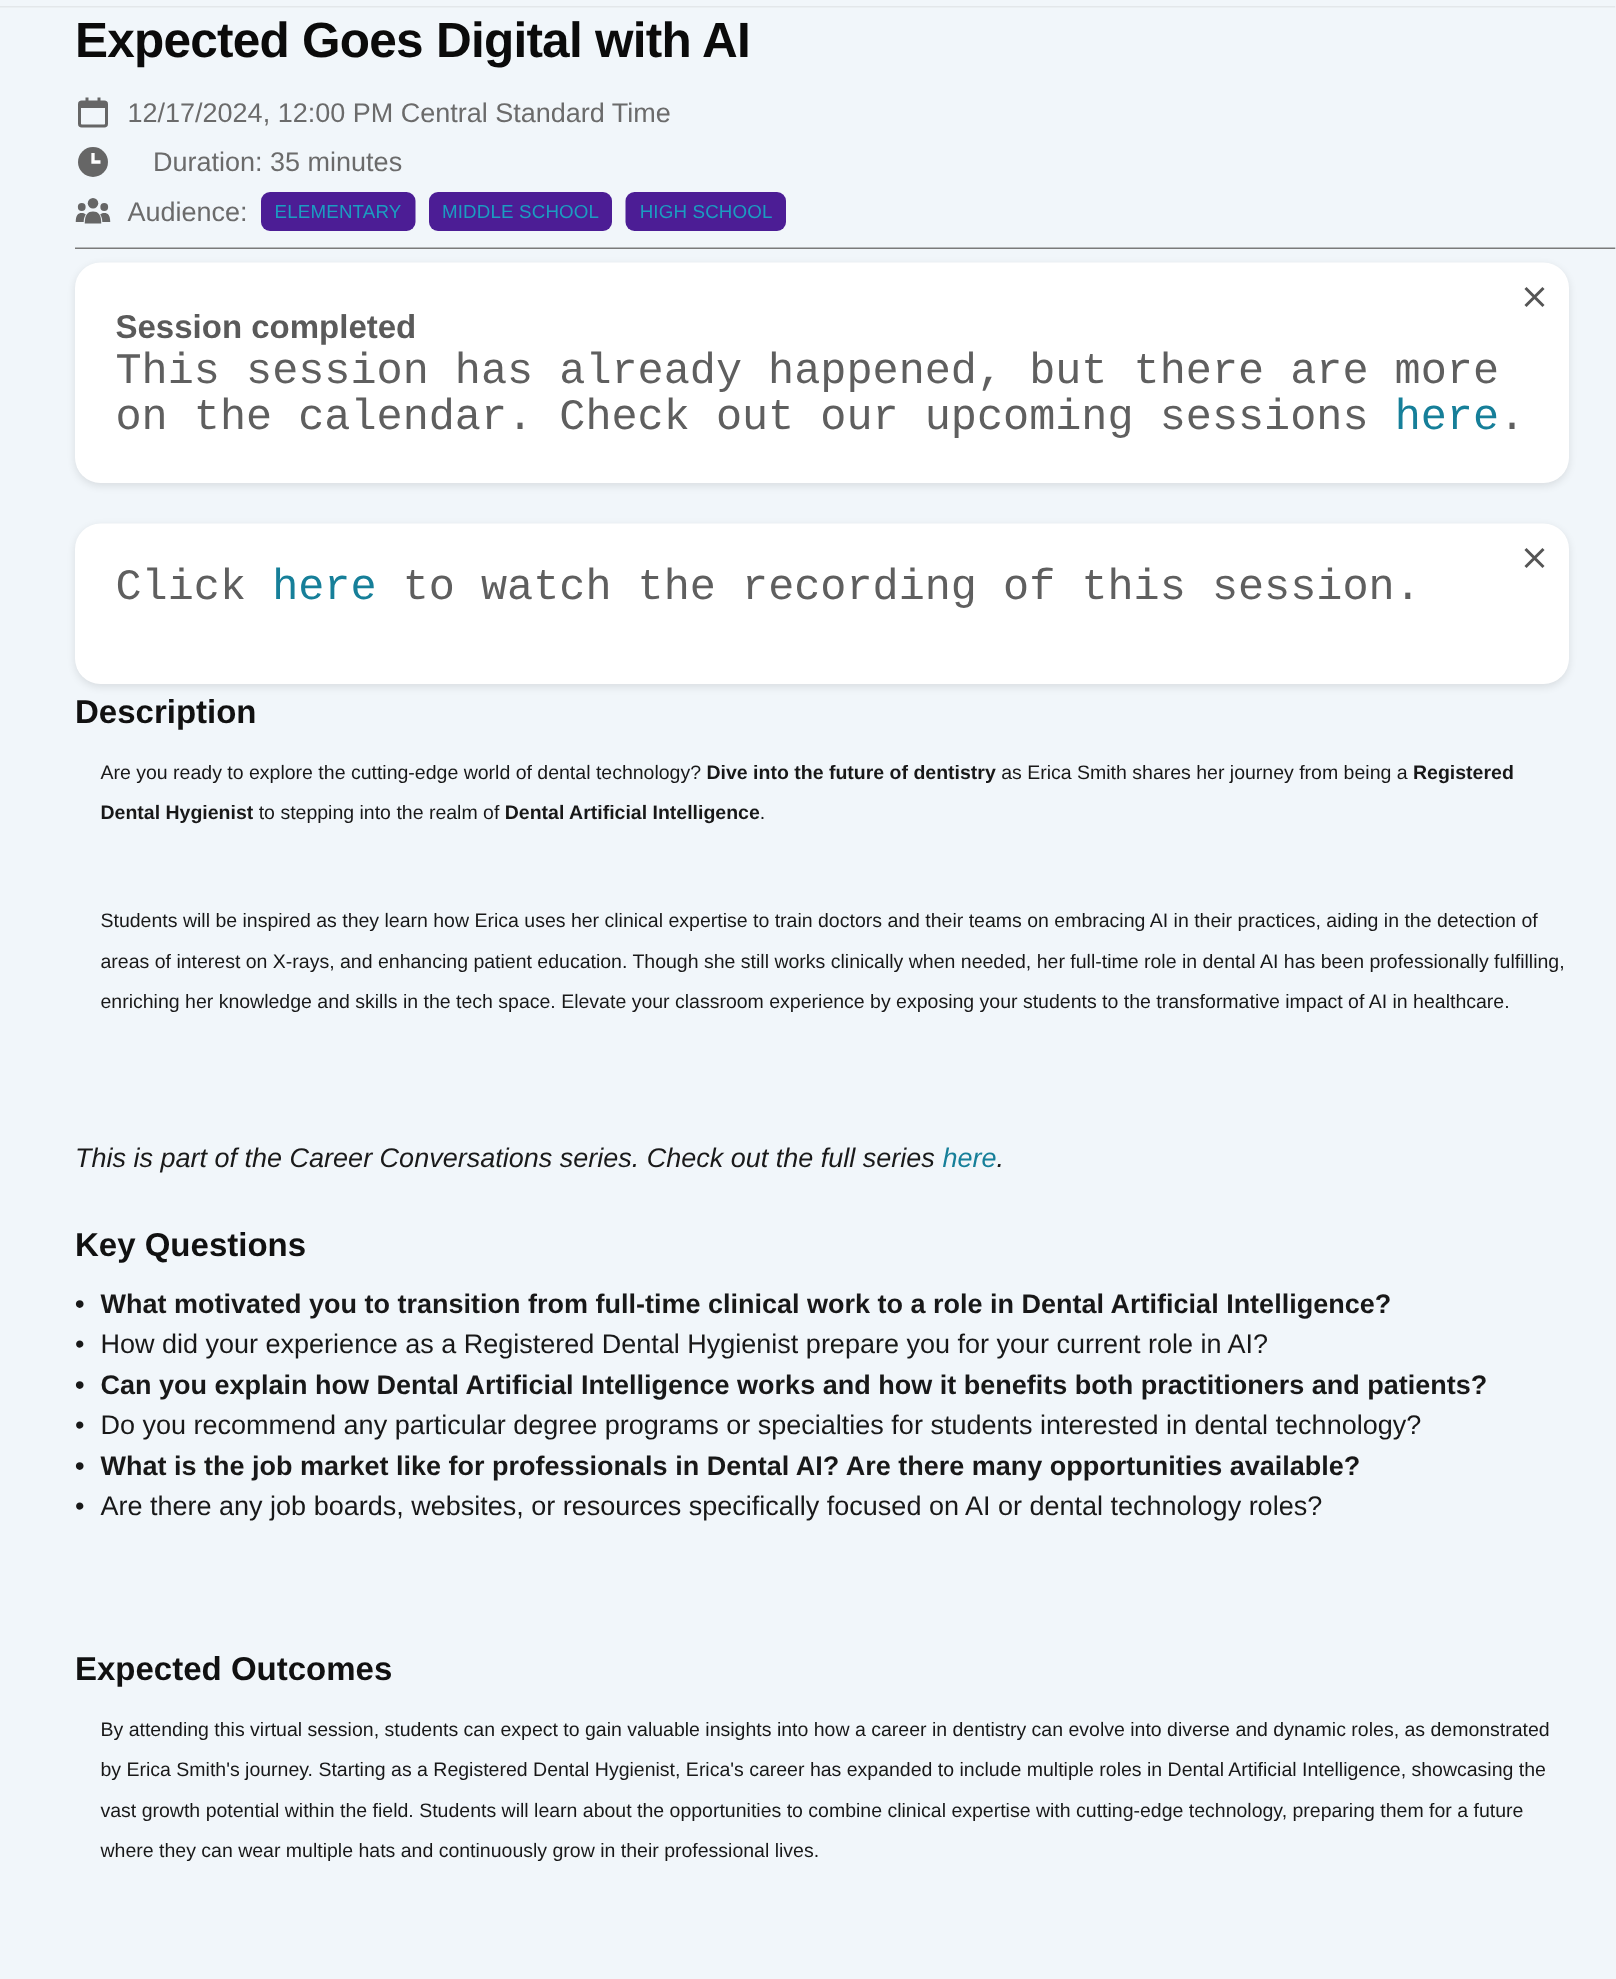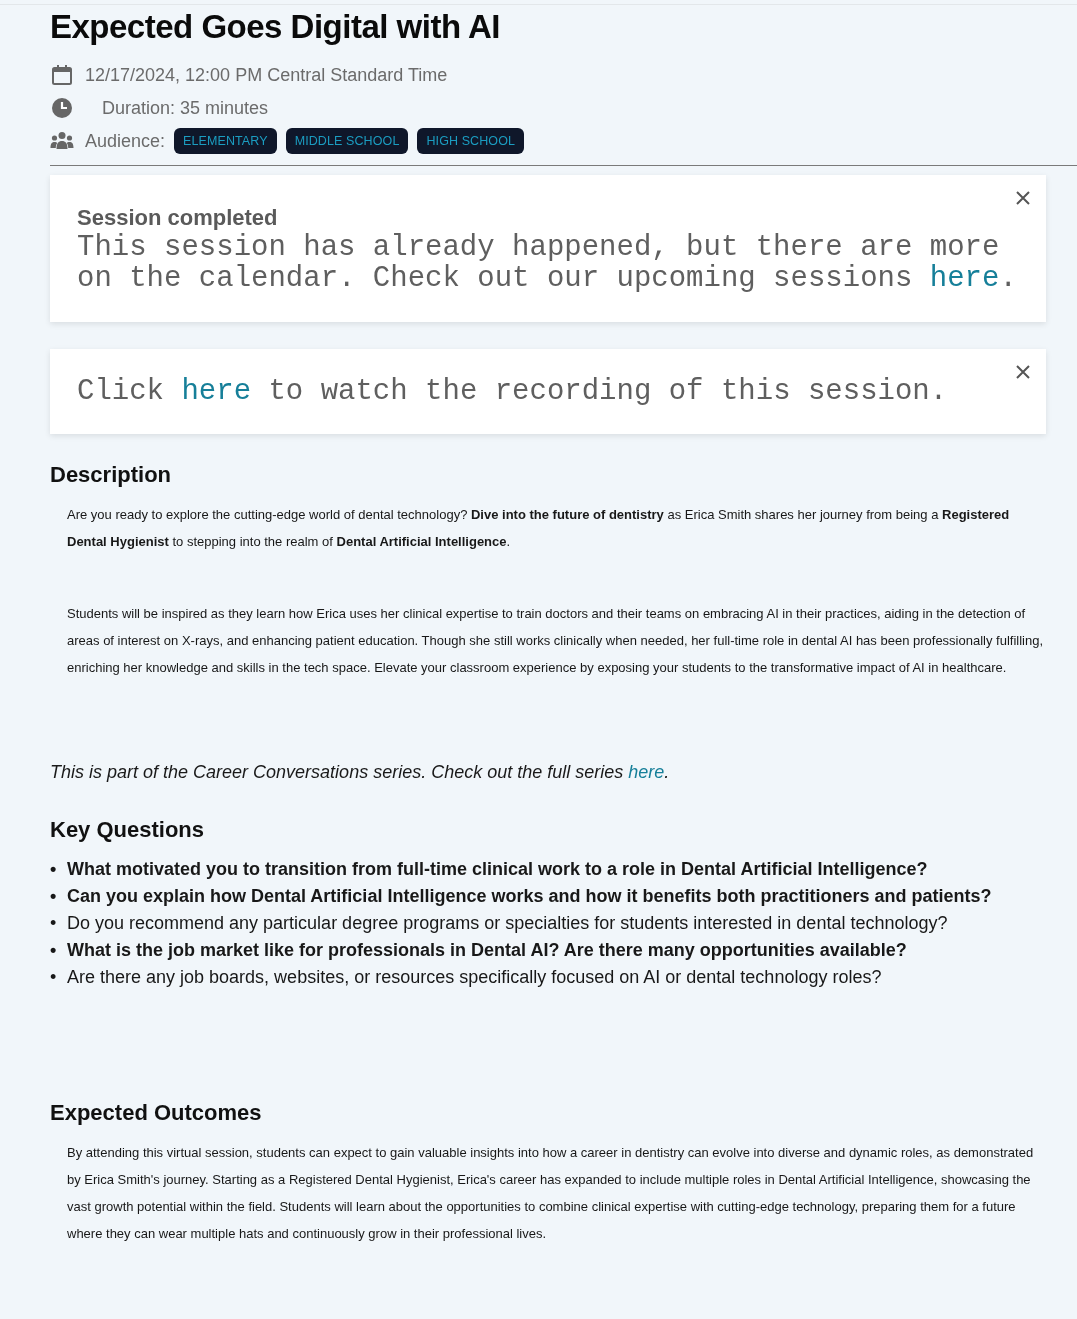--- a/index.html
+++ b/index.html
@@ -18,28 +18,28 @@
     font-family: "Liberation Sans", sans-serif;
   }
   .meta-row {
     position: absolute; left: 0; height: 24px;
     display: flex; align-items: center;
     font-size: 18px; color: #6b6b6b;
     font-family: "Liberation Sans", sans-serif;
   }
   .meta-row .icon { width: 24px; height: 24px; margin-right: 11px; display: flex; align-items: center; justify-content: center; }
   .chip {
-    display: inline-block; background: #0f172a; color: #1b9dc1;
+    display: inline-block; background: #4c1d95; color: #1b9dc1;
     font-size: 12.5px; padding: 6px 9px; border-radius: 6px; margin-left: 9px;
     font-family: "Liberation Sans", sans-serif; letter-spacing: 0.1px;
   }
   .divider { position: absolute; left: 0; top: 165px; width: 1027px; height: 1px; background: #7a7a7a; }
   .card {
     position: absolute; left: 0; width: 996px; background: #ffffff;
-    border-radius: 0; box-shadow: 0 2px 6px rgba(0,0,0,0.10);
+    border-radius: 17px; box-shadow: 0 2px 6px rgba(0,0,0,0.10);
   }
   .card .close { position: absolute; right: 14px; width: 18px; height: 18px; cursor: pointer; }
   .card-text { font-family: Liberation Mono, monospace; color: #5f5f5f; font-size: 29px; line-height: 31px; }
   .card-title { font-family: "Liberation Sans", sans-serif; font-weight: bold; color: #5a5a5a; font-size: 22px; line-height: 28px; }
   a.link { color: #167f99; text-decoration: none; cursor: pointer; }
   h2 {
     position: absolute; left: 0; font-size: 22px; font-weight: bold; color: #111;
     font-family: "Liberation Sans", sans-serif;
   }
   .para {
@@ -111,41 +111,42 @@
       <svg width="18" height="18" viewBox="0 0 18 18">
           <path d="M3 3 L15 15 M15 3 L3 15" stroke="#555" stroke-width="2"></path>
         </svg>
     </span>
     <div style="position:absolute; left:27px; top:29px; width:940px;">
       <div class="card-title">Session completed</div>
       <div class="card-text"><span>This session has already happened, but there are more on the calendar. Check out our upcoming sessions </span><a class="link">here</a><span>.</span></div>
     </div>
   </div>
 
-  <div class="card" style="top:349px; height:85px;">
+  <div class="card" style="top:349px; height:107px;">
     <span class="close" style="top:14px;">
       <svg width="18" height="18" viewBox="0 0 18 18">
           <path d="M3 3 L15 15 M15 3 L3 15" stroke="#555" stroke-width="2"></path>
         </svg>
     </span>
     <div class="card-text" style="position:absolute; left:27px; top:27px;"><span>Click </span><a class="link">here</a><span> to watch the recording of this session.</span></div>
   </div>
 
   <h2 style="top:462px;">Description</h2>
 
   <p class="para" style="top:501px;"><span>Are you ready to explore the cutting-edge world of dental technology?  </span><b>Dive into the future of dentistry</b><span> as Erica Smith shares her journey from being a </span><b>Registered Dental Hygienist</b><span> to stepping into the realm of </span><b>Dental Artificial Intelligence</b><span>.</span></p>
 
   <p class="para" style="top:600px;">Students will be inspired as they learn how Erica uses her clinical expertise to train doctors and their teams on embracing AI in their practices, aiding in the detection of areas of interest on X-rays, and enhancing patient education. Though she still works clinically when needed, her full-time role in dental AI has been professionally fulfilling, enriching her knowledge and skills in the tech space. Elevate your classroom experience by exposing your students to the transformative impact of AI in healthcare.</p>
 
   <p class="italic-note"><span>This is part of the Career Conversations series. Check out the full series </span><a class="link">here</a><span>.</span></p>
 
   <h2 style="top:817px;">Key Questions</h2>
 
   <ul class="questions">
     <li class="bold">What motivated you to transition from full-time clinical work to a role in Dental Artificial Intelligence?</li>
+    <li>How did your experience as a Registered Dental Hygienist prepare you for your current role in AI?</li>
     <li class="bold">Can you explain how Dental Artificial Intelligence works and how it benefits both practitioners and patients?</li>
     <li>Do you recommend any particular degree programs or specialties for students interested in dental technology?</li>
     <li class="bold">What is the job market like for professionals in Dental AI? Are there many opportunities available?</li>
     <li>Are there any job boards, websites, or resources specifically focused on AI or dental technology roles?</li>
   </ul>
 
   <h2 style="top:1100px;">Expected Outcomes</h2>
 
   <p class="para" style="top:1139px;">By attending this virtual session, students can expect to gain valuable insights into how a career in dentistry can evolve into diverse and dynamic roles, as demonstrated by Erica Smith's journey. Starting as a Registered Dental Hygienist, Erica's career has expanded to include multiple roles in Dental Artificial Intelligence, showcasing the vast growth potential within the field. Students will learn about the opportunities to combine clinical expertise with cutting-edge technology, preparing them for a future where they can wear multiple hats and continuously grow in their professional lives.</p>
 

